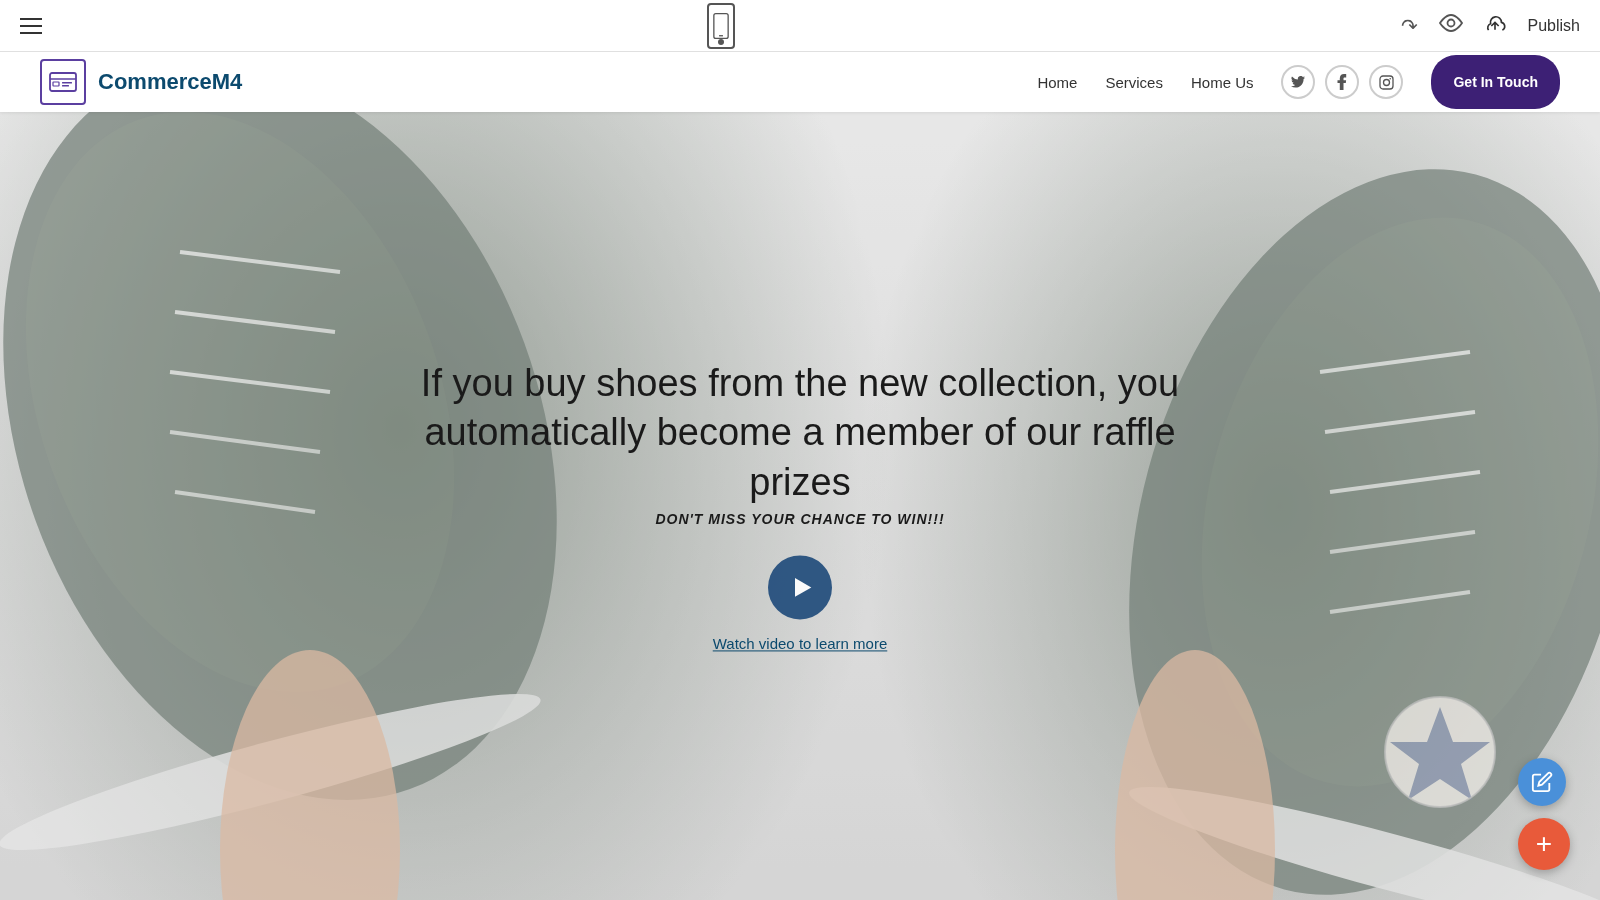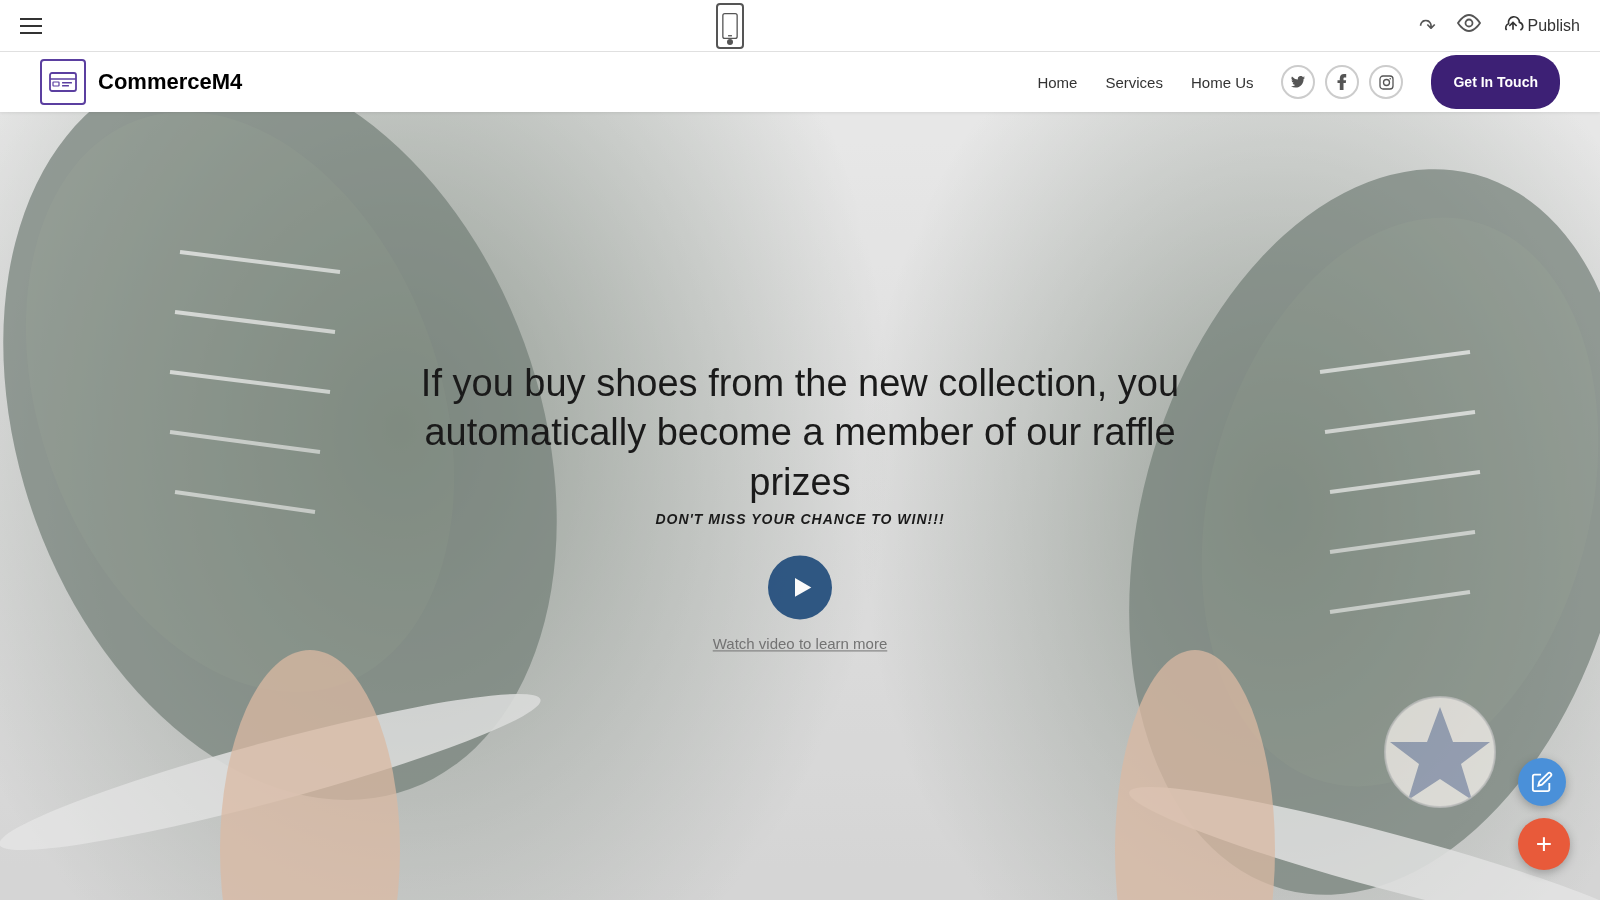--- a/index.html
+++ b/index.html
@@ -49,21 +49,21 @@
       display: inline-block;
     }
 
     .eye-icon {
       font-size: 20px;
       color: #555;
       cursor: pointer;
     }
 
     .publish-btn {
-      display: flex; align-items: center; gap: 4px;
+      display: flex; align-items: center; gap: 22px;
       background: none; border: none; cursor: pointer;
       font-size: 16px; color: #333; font-weight: 500;
     }
     .publish-btn svg { width: 22px; height: 22px; }
 
     
     #site-area {
       position: fixed;
       top: 52px; left: 0; right: 0; bottom: 0;
       overflow: hidden;
@@ -84,21 +84,21 @@
     }
 
     .logo-area { display: flex; align-items: center; gap: 12px; }
     .logo-icon {
       width: 46px; height: 46px;
       border: 2px solid #5b3fa0;
       border-radius: 4px;
       display: flex; align-items: center; justify-content: center;
     }
     .logo-icon svg { width: 30px; height: 30px; }
-    .logo-text { font-size: 22px; font-weight: 600; color: #000000; }
+    .logo-text { font-size: 22px; font-weight: 600; color: #0c4a6e; }
 
     .nav-area { display: flex; align-items: center; gap: 28px; }
     .nav-link { font-size: 15px; color: #333; text-decoration: none; cursor: pointer; }
 
     .social-icons { display: flex; align-items: center; gap: 10px; }
     .social-circle {
       width: 34px; height: 34px;
       border-radius: 50%;
       border: 2px solid #ccc;
       display: flex; align-items: center; justify-content: center;
@@ -170,21 +170,21 @@
       border-radius: 50%;
       display: flex; align-items: center; justify-content: center;
       margin: 0 auto 16px;
       cursor: pointer;
       opacity: 0.9;
     }
     .play-button svg { width: 28px; height: 28px; fill: white; margin-left: 4px; }
 
     .watch-video-link {
       font-size: 15px;
-      color: #737373;
+      color: #0c4a6e;
       text-decoration: underline;
       cursor: pointer;
     }
 
     
     .fab-container {
       position: fixed;
       bottom: 30px;
       right: 30px;
       display: flex;

